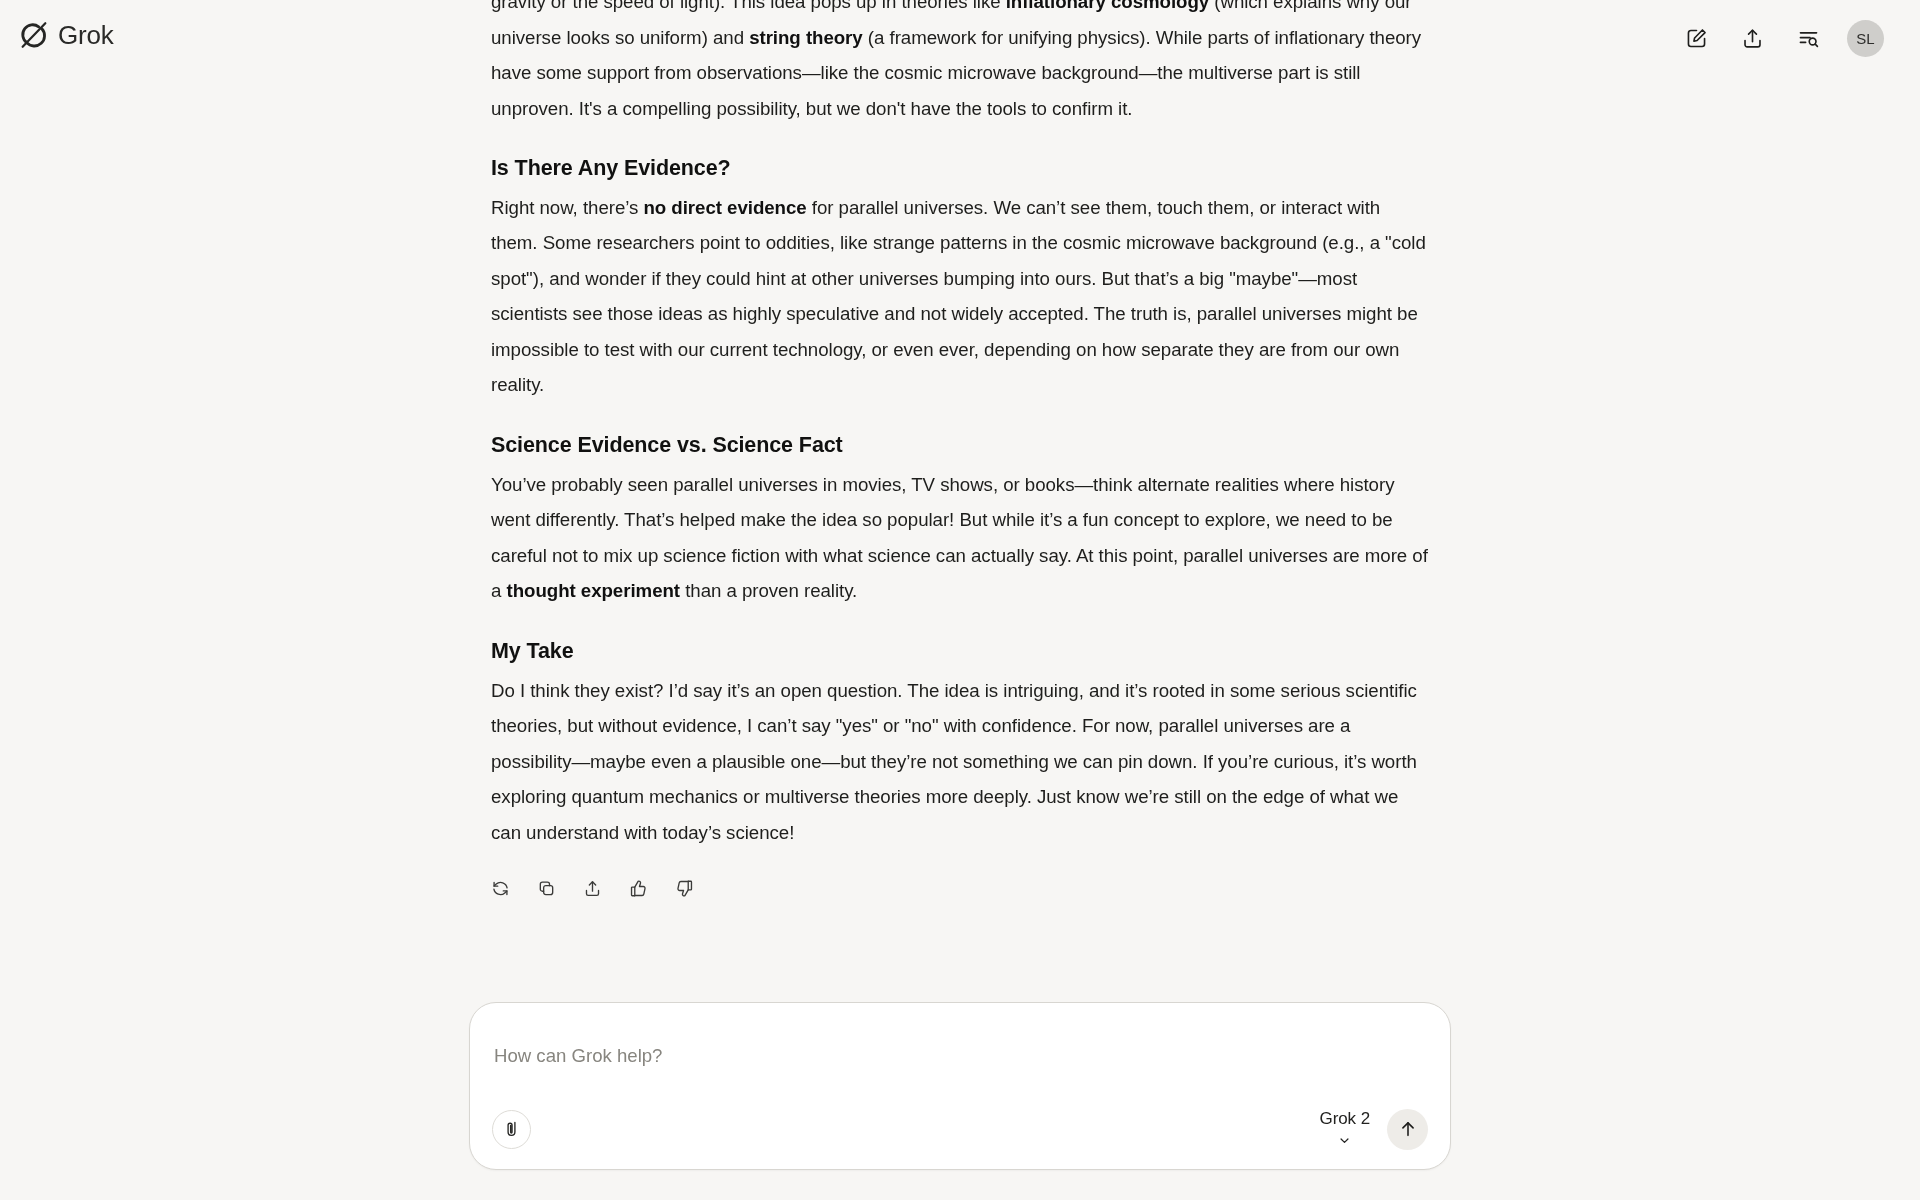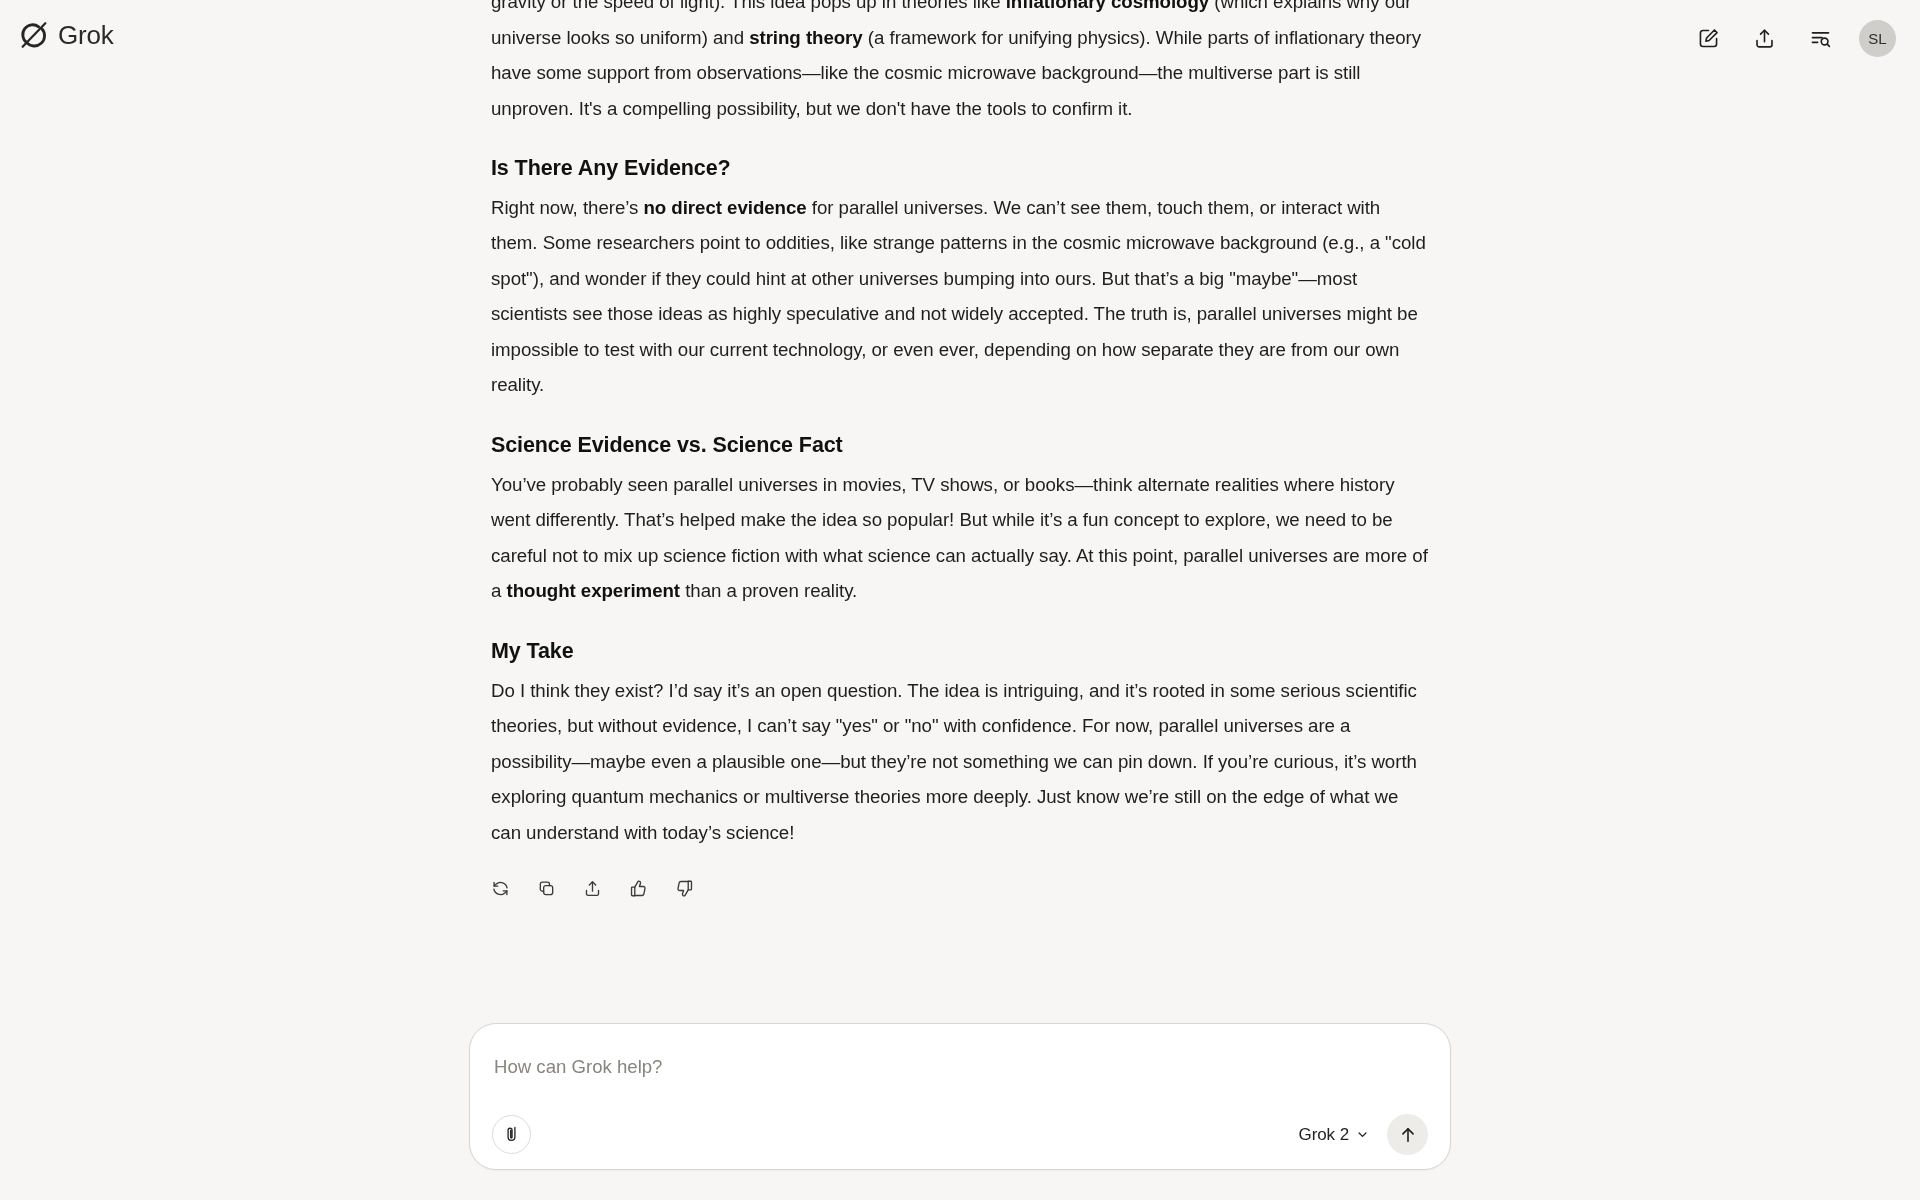--- a/index.html
+++ b/index.html
@@ -53,21 +53,21 @@
     font-weight: 500;
     letter-spacing: -0.2px;
     color: #2A2A28;
     line-height: 1;
     padding-bottom: 2px;
   }
 
   #header-actions {
     position: absolute;
     top: 18px;
-    right: 24px;
+    right: 36px;
     display: flex;
     align-items: center;
     gap: 16px;
     pointer-events: auto;
   }
   .hdr-btn {
     width: 40px;
     height: 40px;
     border: none;
     background: transparent;
@@ -171,21 +171,21 @@
     justify-content: center;
     z-index: 20;
   }
   #composer {
     position: relative;
     width: 982px;
     background: #FFFFFF;
     border: 1px solid #D8D6D1;
     border-radius: 27px;
     box-shadow: 0 1px 2px rgba(20,20,18,0.04);
-    padding: 30px 22px 14px 22px;
+    padding: 40px 22px 14px 22px;
   }
   #prompt-input {
     display: block;
     width: 100%;
     border: none;
     outline: none;
     resize: none;
     background: transparent;
     font-family: "Liberation Sans", sans-serif;
     font-size: 18.6px;
@@ -224,20 +224,21 @@
     display: flex;
     align-items: center;
     gap: 6px;
     border: none;
     background: transparent;
     cursor: pointer;
     padding: 7px 7px 7px 9px;
     border-radius: 9px;
     color: #232321;
     font-family: "Liberation Sans", sans-serif;
+    flex-direction: column;
   }
   #model-name {
     font-size: 17px;
     font-weight: 500;
     letter-spacing: -0.1px;
     line-height: 1;
   }
 
   #send-button {
     width: 41px;

